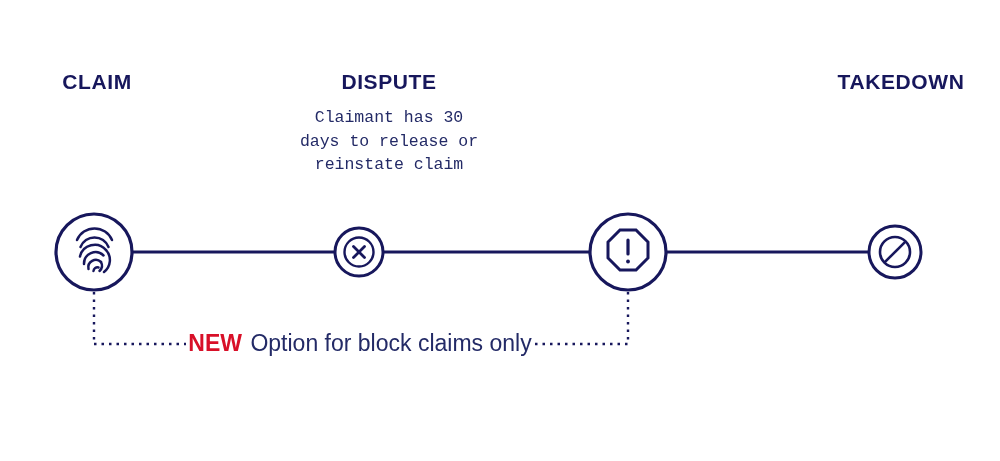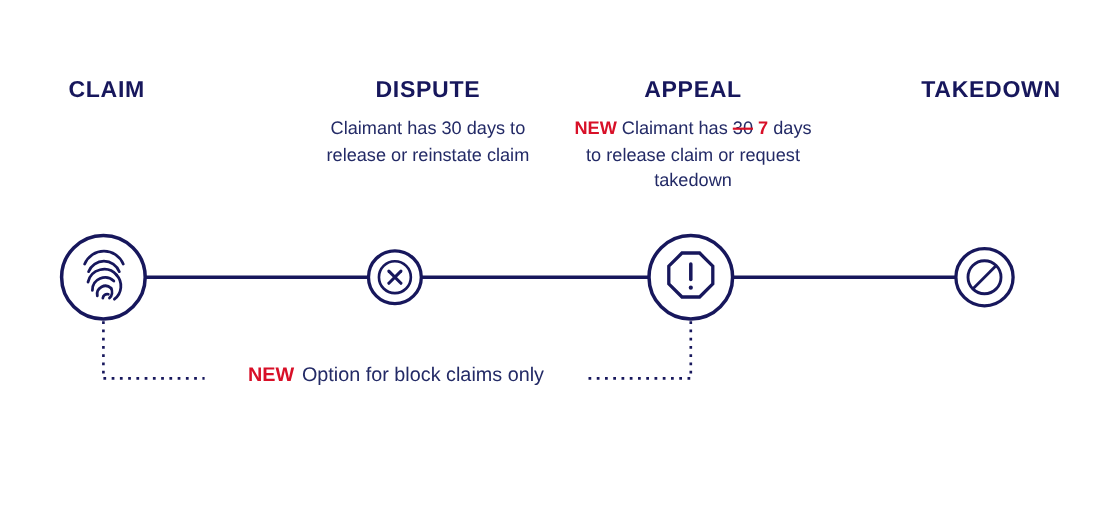--- a/index.html
+++ b/index.html
@@ -46,20 +46,21 @@
     color: #17175c;
     line-height: 1.1;
     margin: 0;
     white-space: nowrap;
   }
   .stage-body {
     font-size: 16.5px;
     line-height: 1.42;
     color: #232a66;
     margin: 13px 0 0 0;
+    font-family: Liberation Mono, monospace;
   }
 
   .col-claim    { left: 8px;   top: 70px;  width: 178px; }
   .col-dispute  { left: 271px; top: 70px;  width: 190px; margin-left: 23px; }
   .col-appeal   { left: 519px; top: 70px;  width: 222px; }
   .col-takedown { left: 812px; top: 70px;  width: 178px; text-align: center; }
 
   .new-tag {
     color: #d81028;
     font-weight: bold;
@@ -75,21 +76,21 @@
     font-weight: bold;
   }
 
   
   #bracket-label {
     position: absolute;
     left: 180px;
     top: 330px;
     width: 360px;
     text-align: center;
-    font-size: 18px;
+    font-size: 23px;
     color: #232a66;
     white-space: nowrap;
   }
   #bracket-label .new-tag { margin-right: 2px; }
 </style>
 </head>
 <body>
 
 <div id="diagram-root">
 
@@ -154,24 +155,20 @@
 
   <div class="stage-text col-claim">
     <div class="stage-heading">CLAIM</div>
   </div>
 
   <div class="stage-text col-dispute">
     <div class="stage-heading">DISPUTE</div>
     <p class="stage-body">Claimant has 30 days to release or reinstate claim</p>
   </div>
 
-  <div class="stage-text col-appeal">
-    <div class="stage-heading">APPEAL</div>
-    <p class="stage-body"><span class="new-tag">NEW</span> <span>Claimant has</span> <span class="struck">30</span> <span class="emph-new-value">7</span> <span>days to release claim or request takedown</span></p>
-  </div>
 
   <div class="stage-text col-takedown">
     <div class="stage-heading">TAKEDOWN</div>
   </div>
 
   <div id="bracket-label"><span class="new-tag">NEW</span> <span>Option for block claims only</span></div>
 
 </div>
 
 </body></html>

